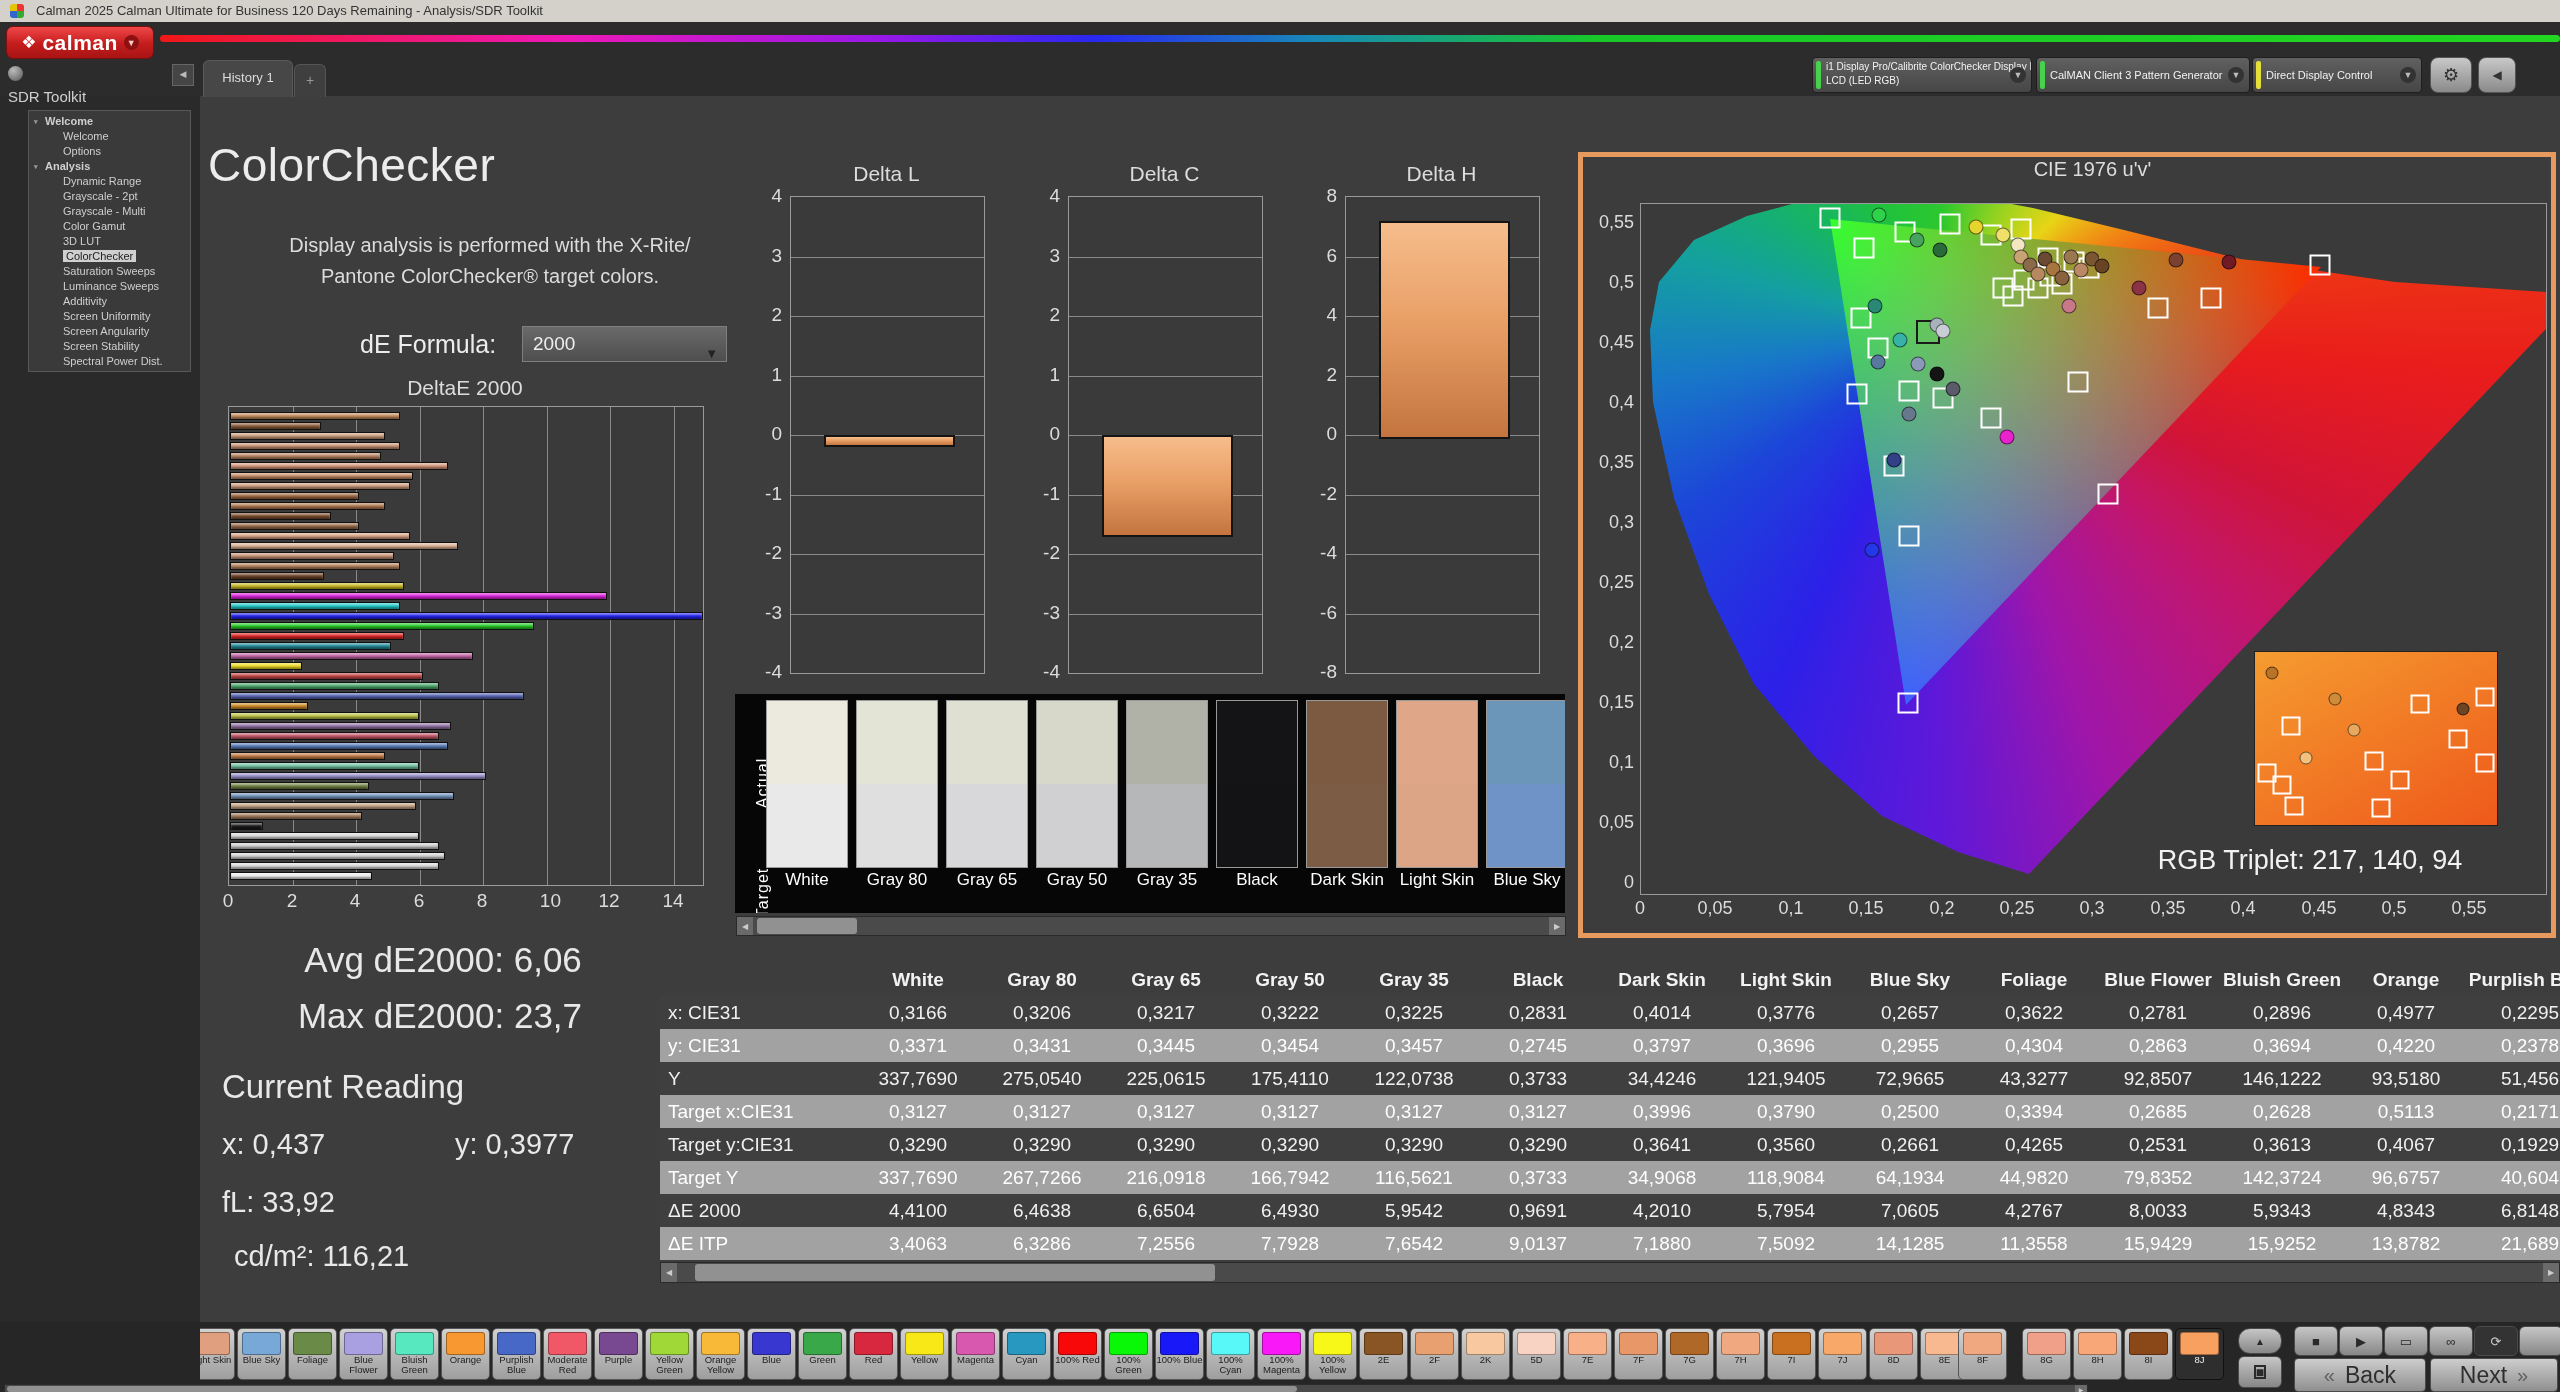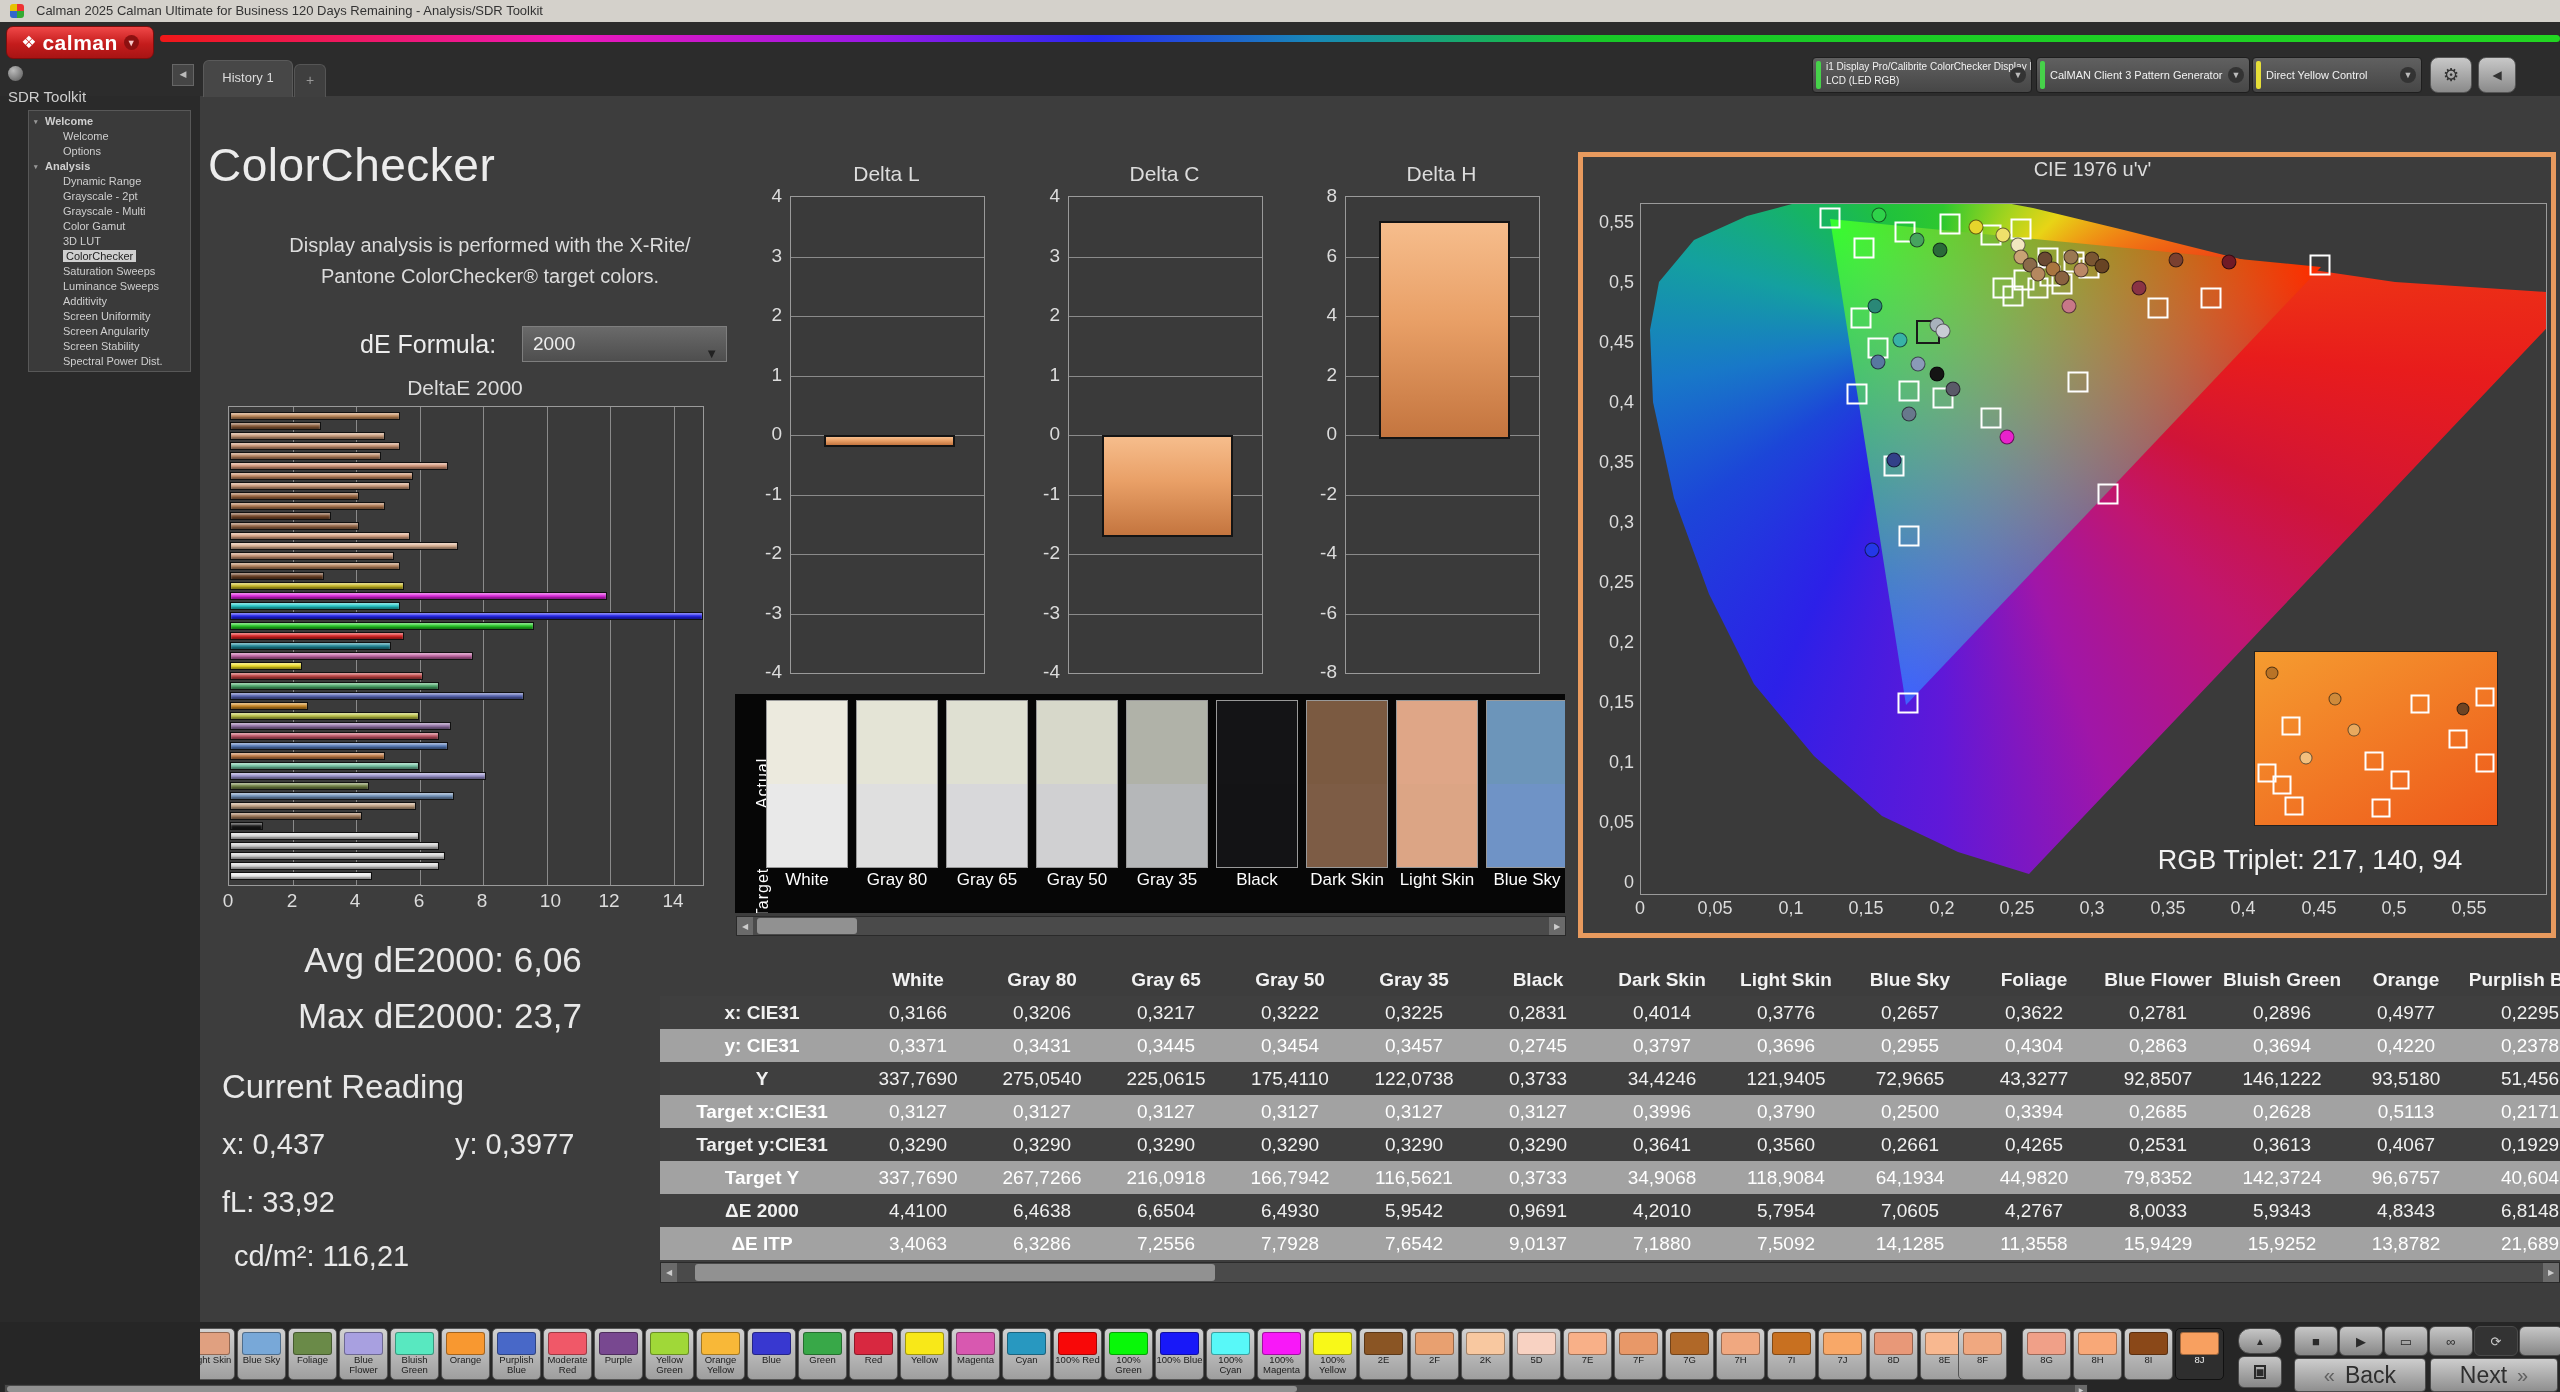--- a/index.html
+++ b/index.html
@@ -88,21 +88,21 @@
   .rgb-triplet{left:2080px;top:845px;width:460px;text-align:center;font-size:27px;color:#f2f2f2;}
   
   .stat{color:#e8e8e8;white-space:nowrap;}
   
   .tbl{left:660px;top:963px;width:1940px;}
   .trow{display:flex;height:33px;align-items:center;}
   .trow.head{color:#f2f2f2;font-weight:bold;font-size:19px;}
   .trow.dark{background:#3f3f3f;color:#f0f0f0;}
   .trow.light{background:#a2a2a2;color:#fff;}
   .tcell{width:124px;flex:0 0 124px;text-align:center;font-size:19px;white-space:nowrap;}
-  .tlabel{width:196px;flex:0 0 196px;font-weight:bold;padding-left:8px;box-sizing:border-box;text-align:center;font-size:19px;}
+  .tlabel{width:196px;flex:0 0 196px;font-weight:normal;padding-left:8px;box-sizing:border-box;text-align:left;font-size:19px;}
   
   .bottom{left:0;top:1322px;width:2560px;height:70px;background:#262626;}
   .patchwrap{position:absolute;left:200px;top:4px;width:2030px;height:60px;overflow:hidden;}
   .patch{position:absolute;top:2px;width:49px;height:52px;border-radius:5px;border:1px solid #555;
          background:linear-gradient(180deg,#d2d2d2,#9e9e9e);box-sizing:border-box;}
   .patch .chip{position:absolute;left:4px;right:4px;top:3px;height:21px;border-radius:3px;border:1px solid rgba(0,0,0,.35);}
   .patch .plab{position:absolute;left:0;right:0;top:26px;text-align:center;font-size:9.5px;line-height:10px;color:#1c1c1c;}
   .patch.selected{background:#2e2e2e;border-color:#111;}
   .patch.selected .plab{color:#eee;}
   .ctlbtn{position:absolute;border-radius:6px;background:linear-gradient(180deg,#c6c6c6,#878787);border:1px solid #4a4a4a;
@@ -841,16 +841,16 @@
       <div class="l2">LCD (LED RGB)</div>
       <div class="arr">▼</div>
     </div>
     <div class="abs meterbox" style="left: 2036px; width: 212px;">
       <div class="bar" style="background: rgb(70, 210, 74);"></div>
       <div class="one">CalMAN Client 3 Pattern Generator</div>
       <div class="arr">▼</div>
     </div>
     <div class="abs meterbox" style="left: 2252px; width: 168px;">
       <div class="bar" style="background: rgb(230, 223, 56);"></div>
-      <div class="one">Direct Yellow Control</div>
+      <div class="one">Direct Display Control</div>
       <div class="arr">▼</div>
     </div>
   </div>
 
 </body></html>

